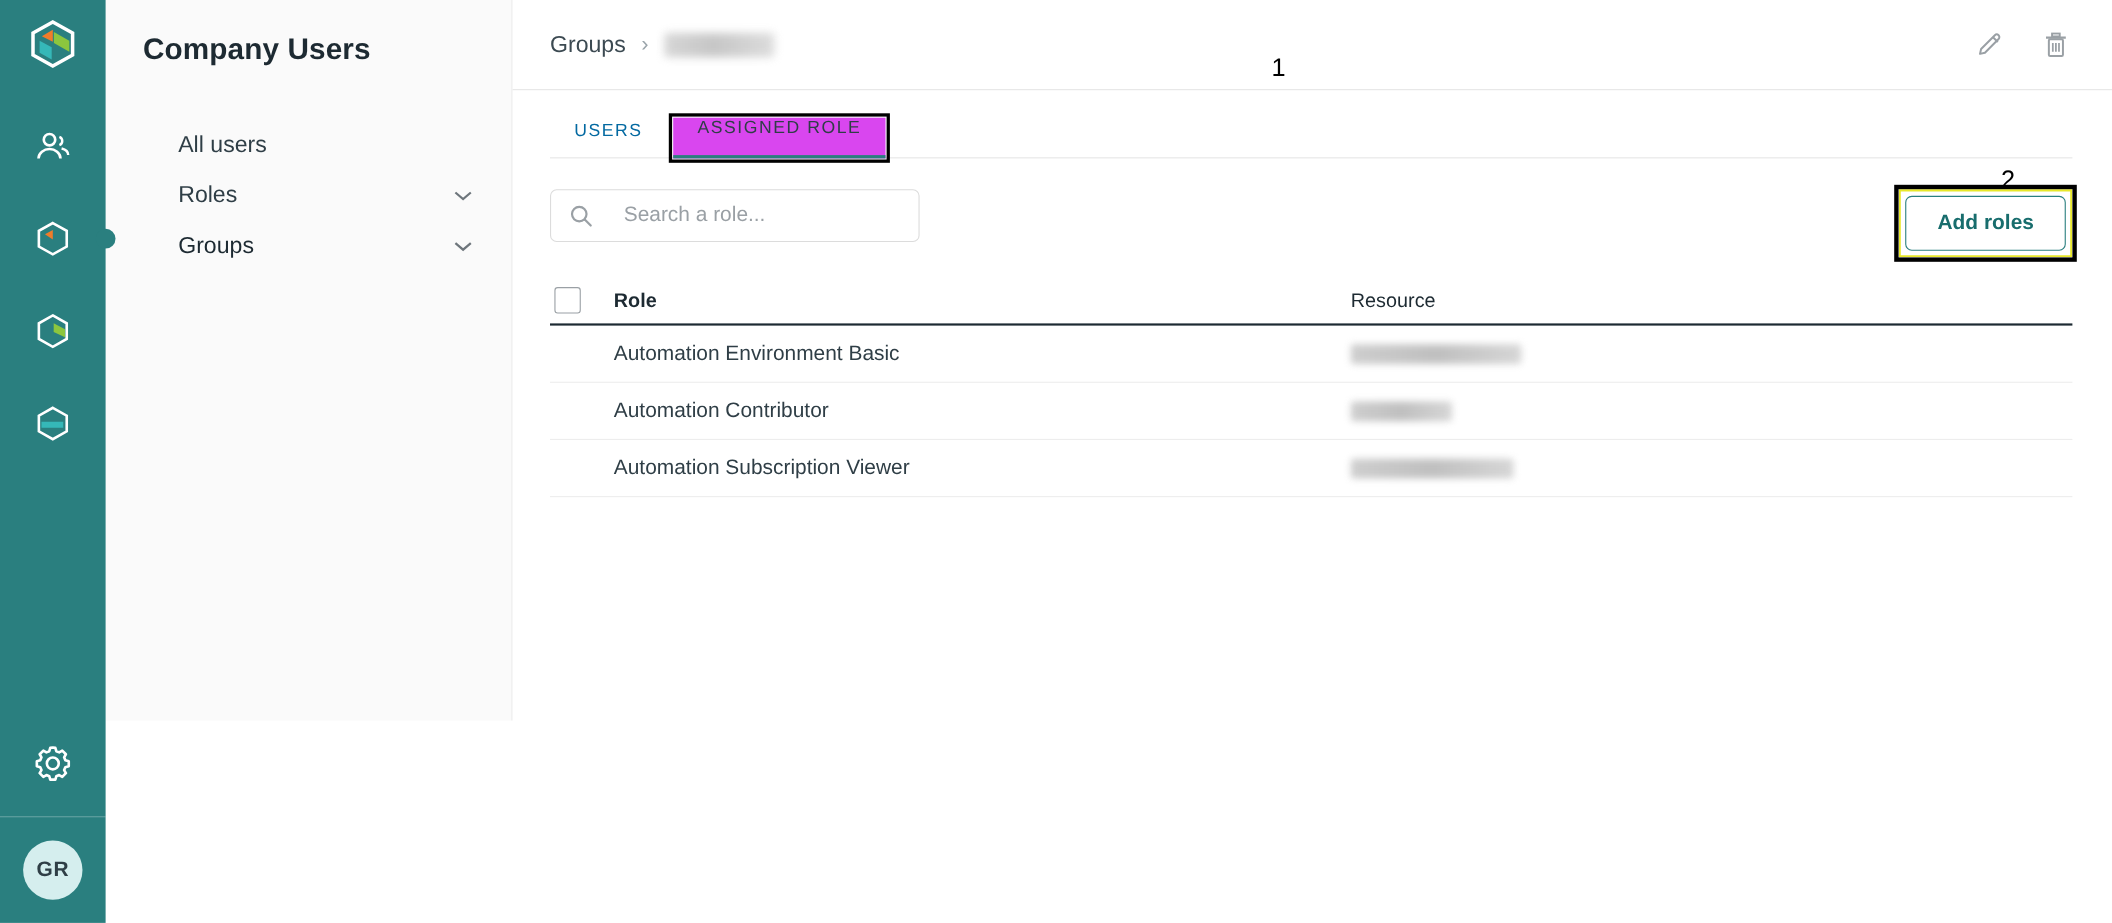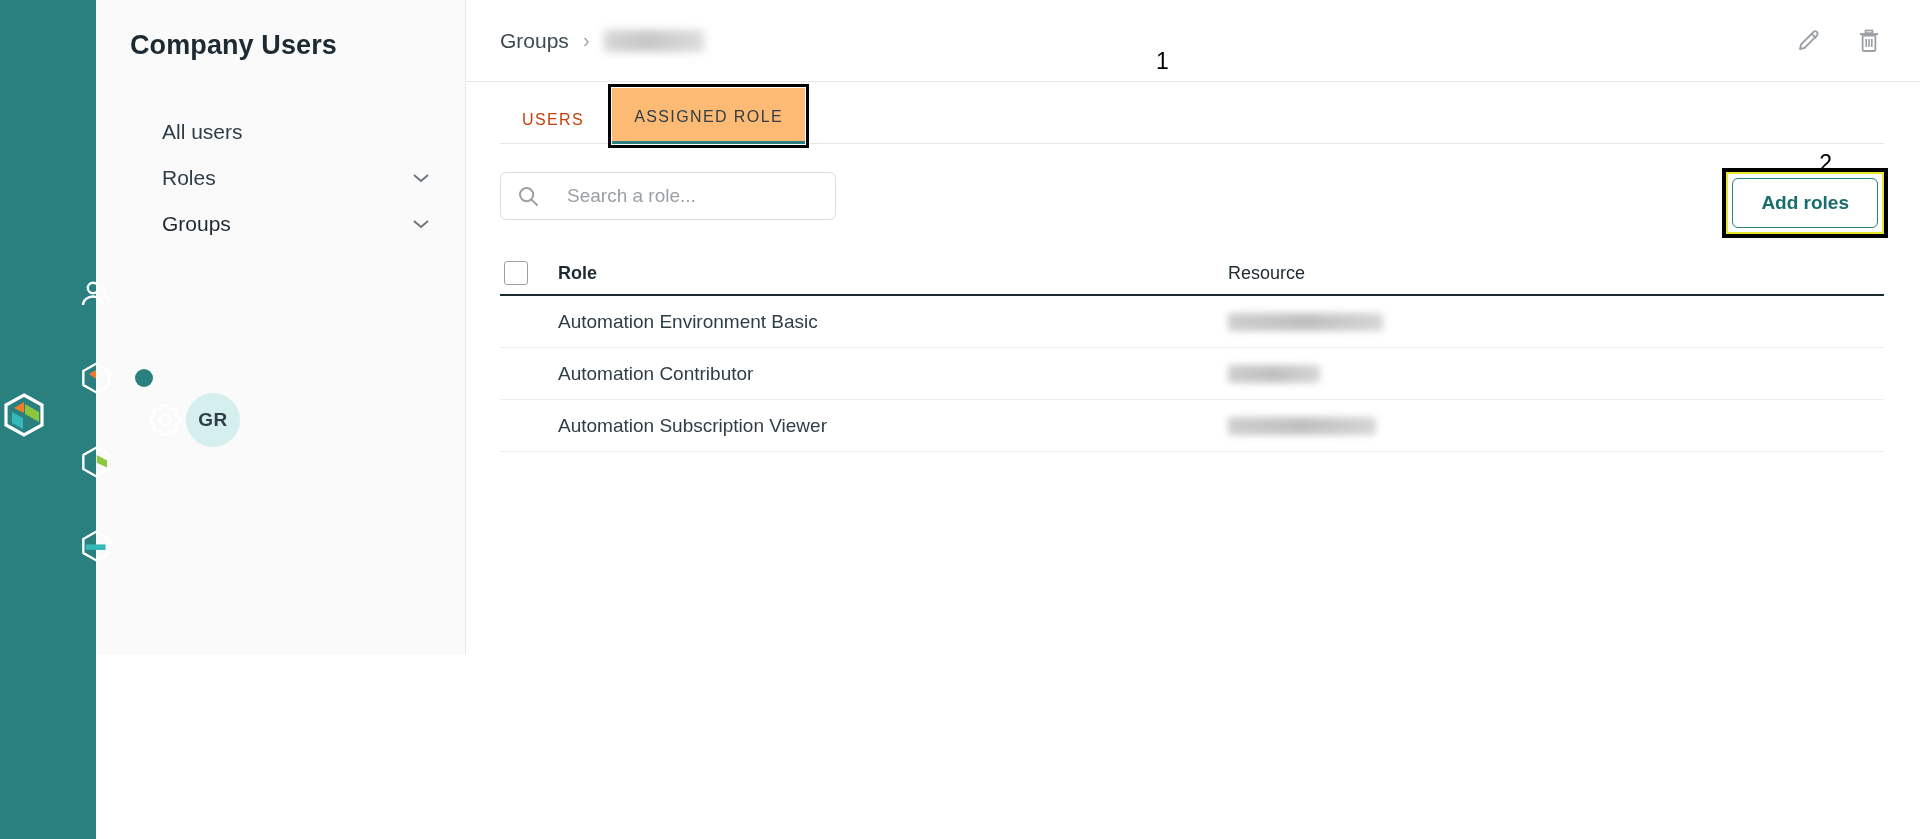--- a/index.html
+++ b/index.html
@@ -8,21 +8,21 @@
     font-family: "Liberation Sans", sans-serif;
     background: #ffffff;
     overflow: hidden;
   }
   .app { display: flex; width: 1920px; height: 839px; }
 
   
   .rail {
     width: 96px; height: 839px;
     background: #2a7f7f;
-    display: flex; align-items: center;
+    display: flex; flex-direction: column; align-items: center;
     position: relative; flex: 0 0 96px;
   }
   .rail-logo { margin-top: 16px; margin-bottom: 22px; }
   .rail-icons { display: flex; flex-direction: column; align-items: center; }
   .rail-btn {
     width: 96px; height: 84px;
     display: flex; align-items: center; justify-content: center;
     position: relative; cursor: pointer;
   }
   .rail-dot {
@@ -84,24 +84,24 @@
   
   .tabs-wrap { position: relative; padding: 0 36px 0 34px; }
   .tabs {
     display: flex; align-items: flex-end; gap: 6px;
     height: 62px; border-bottom: 1px solid #e6e6e6;
     position: relative;
   }
   .tab {
     font-size: 16px; letter-spacing: 1.4px;
     padding: 0 22px 15px 22px; cursor: pointer;
-    color: #c2410c; position: relative; top: 1px;
+    color: #0369a1; position: relative; top: 1px;
   }
   .tab.active { color: #2f3e46; border-bottom: 3px solid #2a7f7f; }
-  .tab.boxed { outline: 3px solid #000; outline-offset: 1px; background:#fdba74; padding-top:20px; }
+  .tab.boxed { outline: 3px solid #000; outline-offset: 1px; background:#d946ef; padding-top:1px; }
   .ann {
     position: absolute; font-size: 23px; font-weight: 400;
     color: #000; font-family: "Liberation Sans", sans-serif;
   }
   .ann-1 { left: 690px; top: -34px; }
   .ann-2 { right: 88px; top: 6px; }
 
   
   .toolbar {
     padding: 28px 36px 0 34px;

